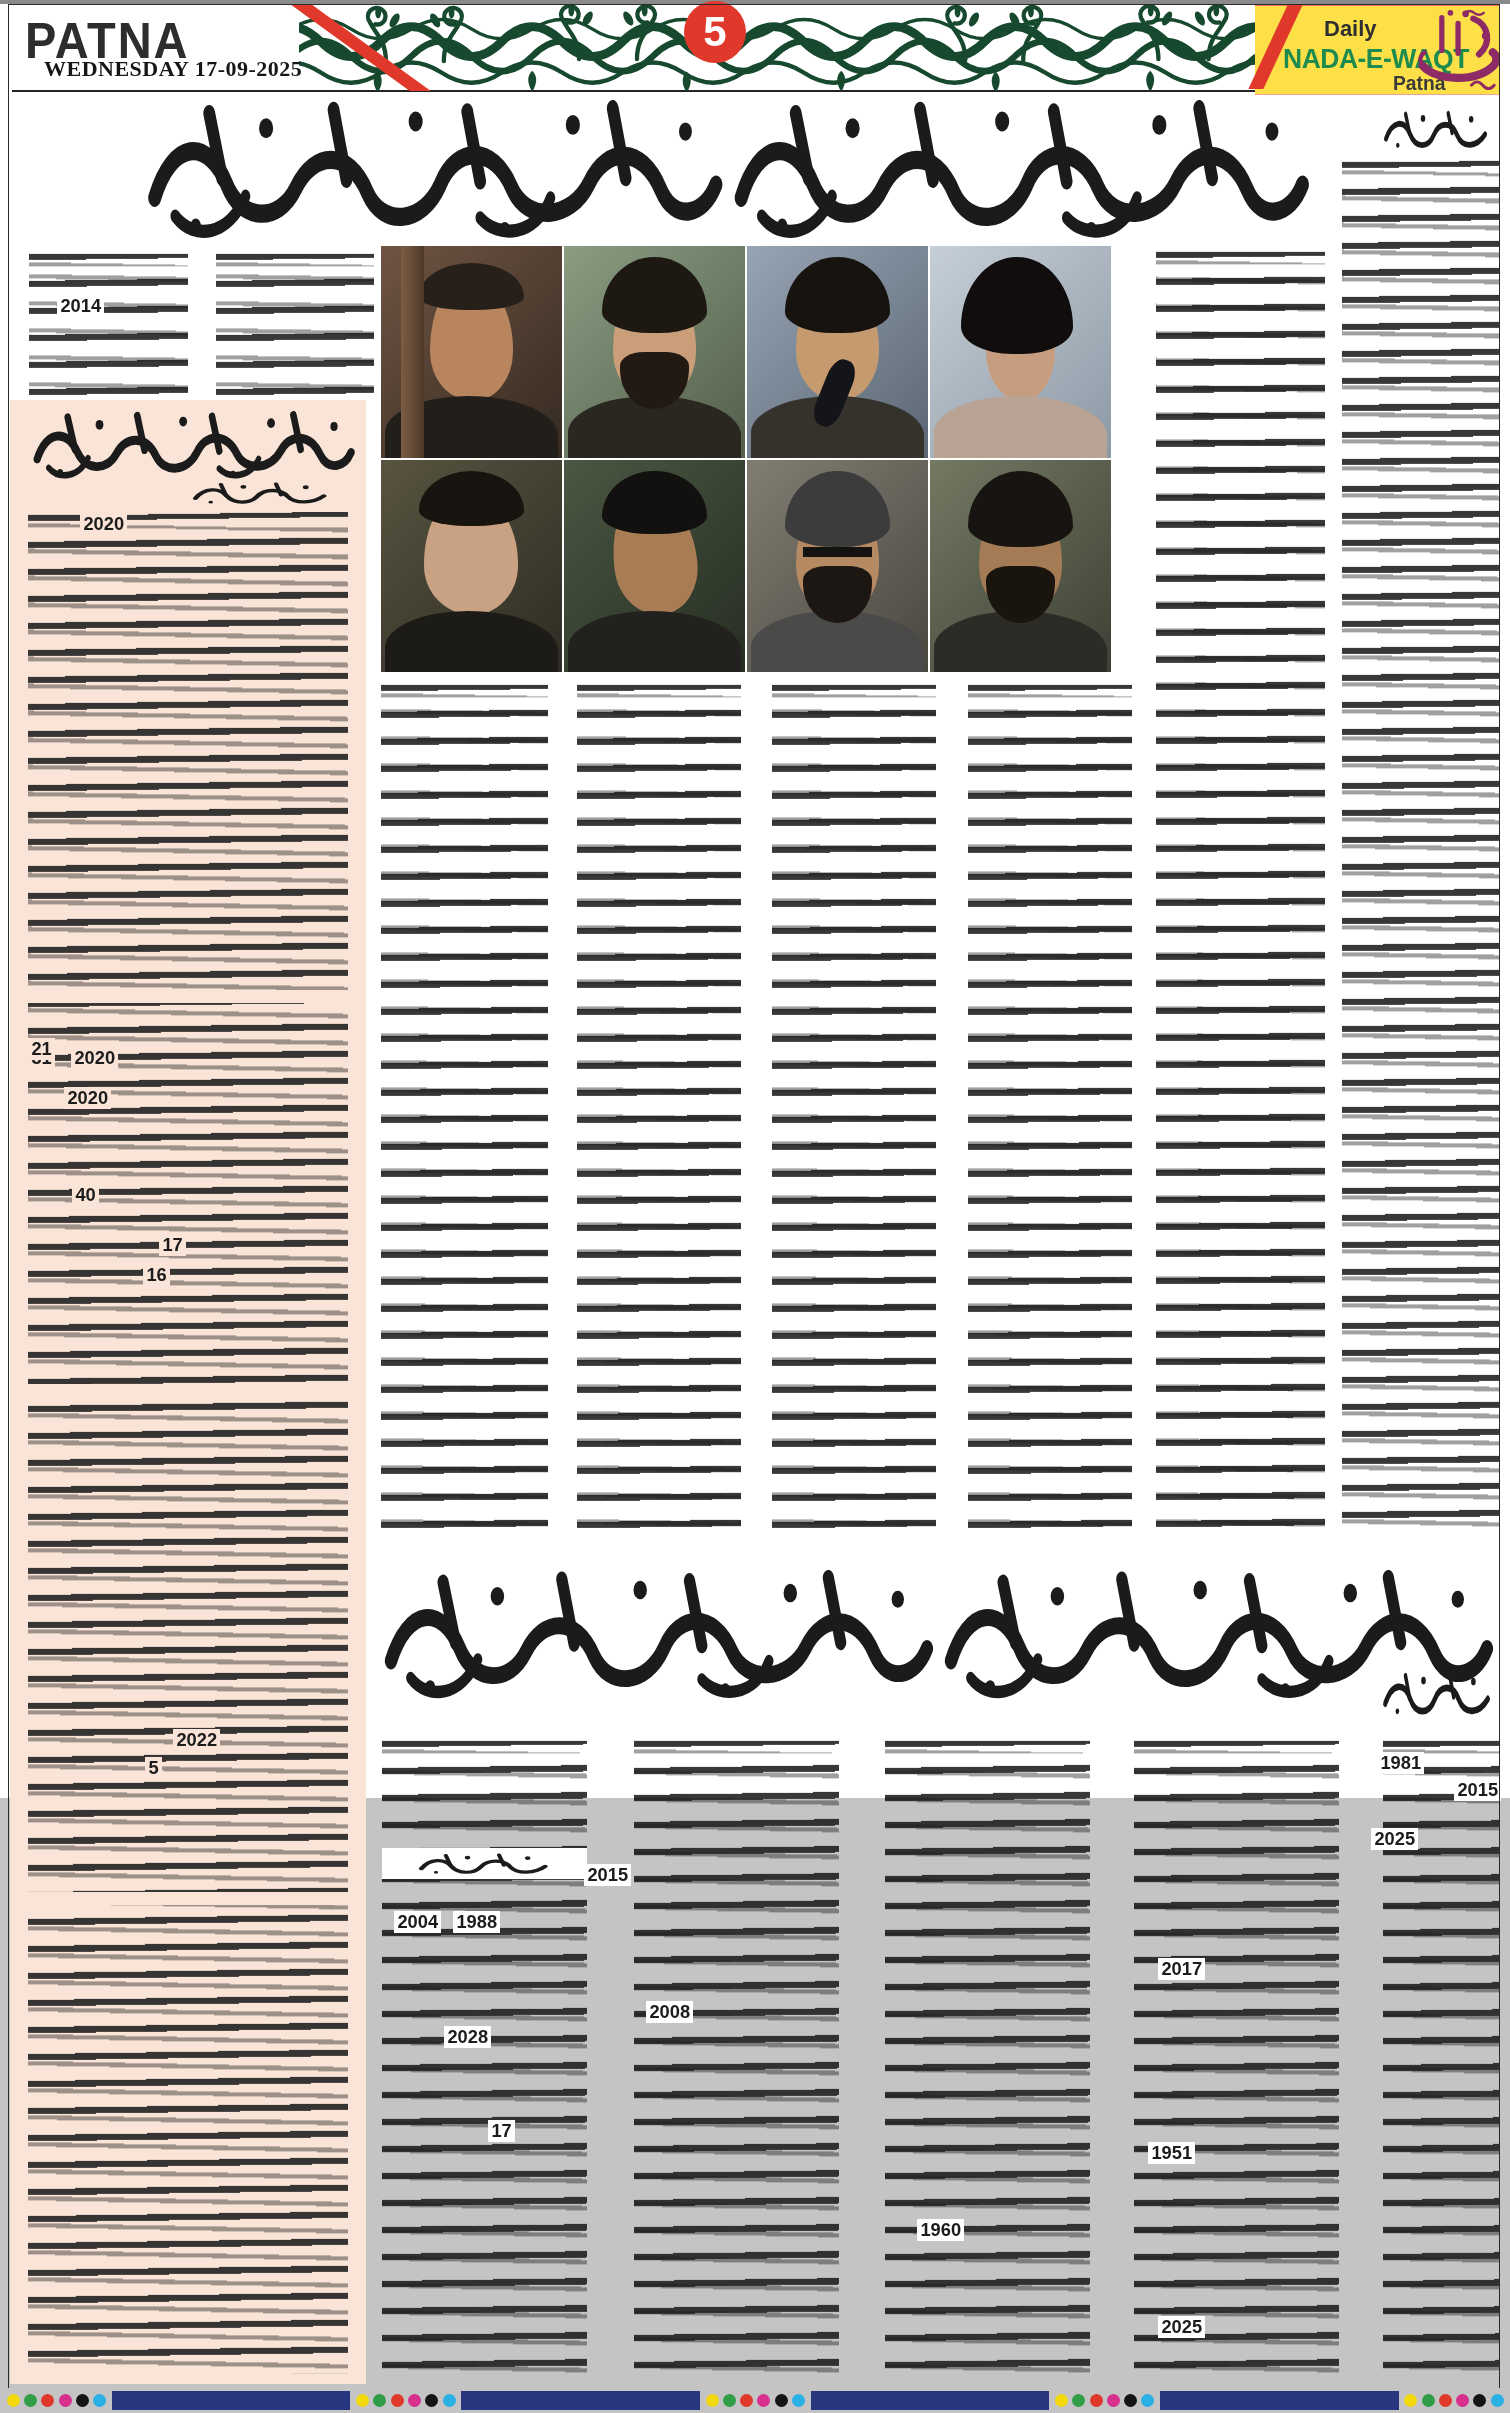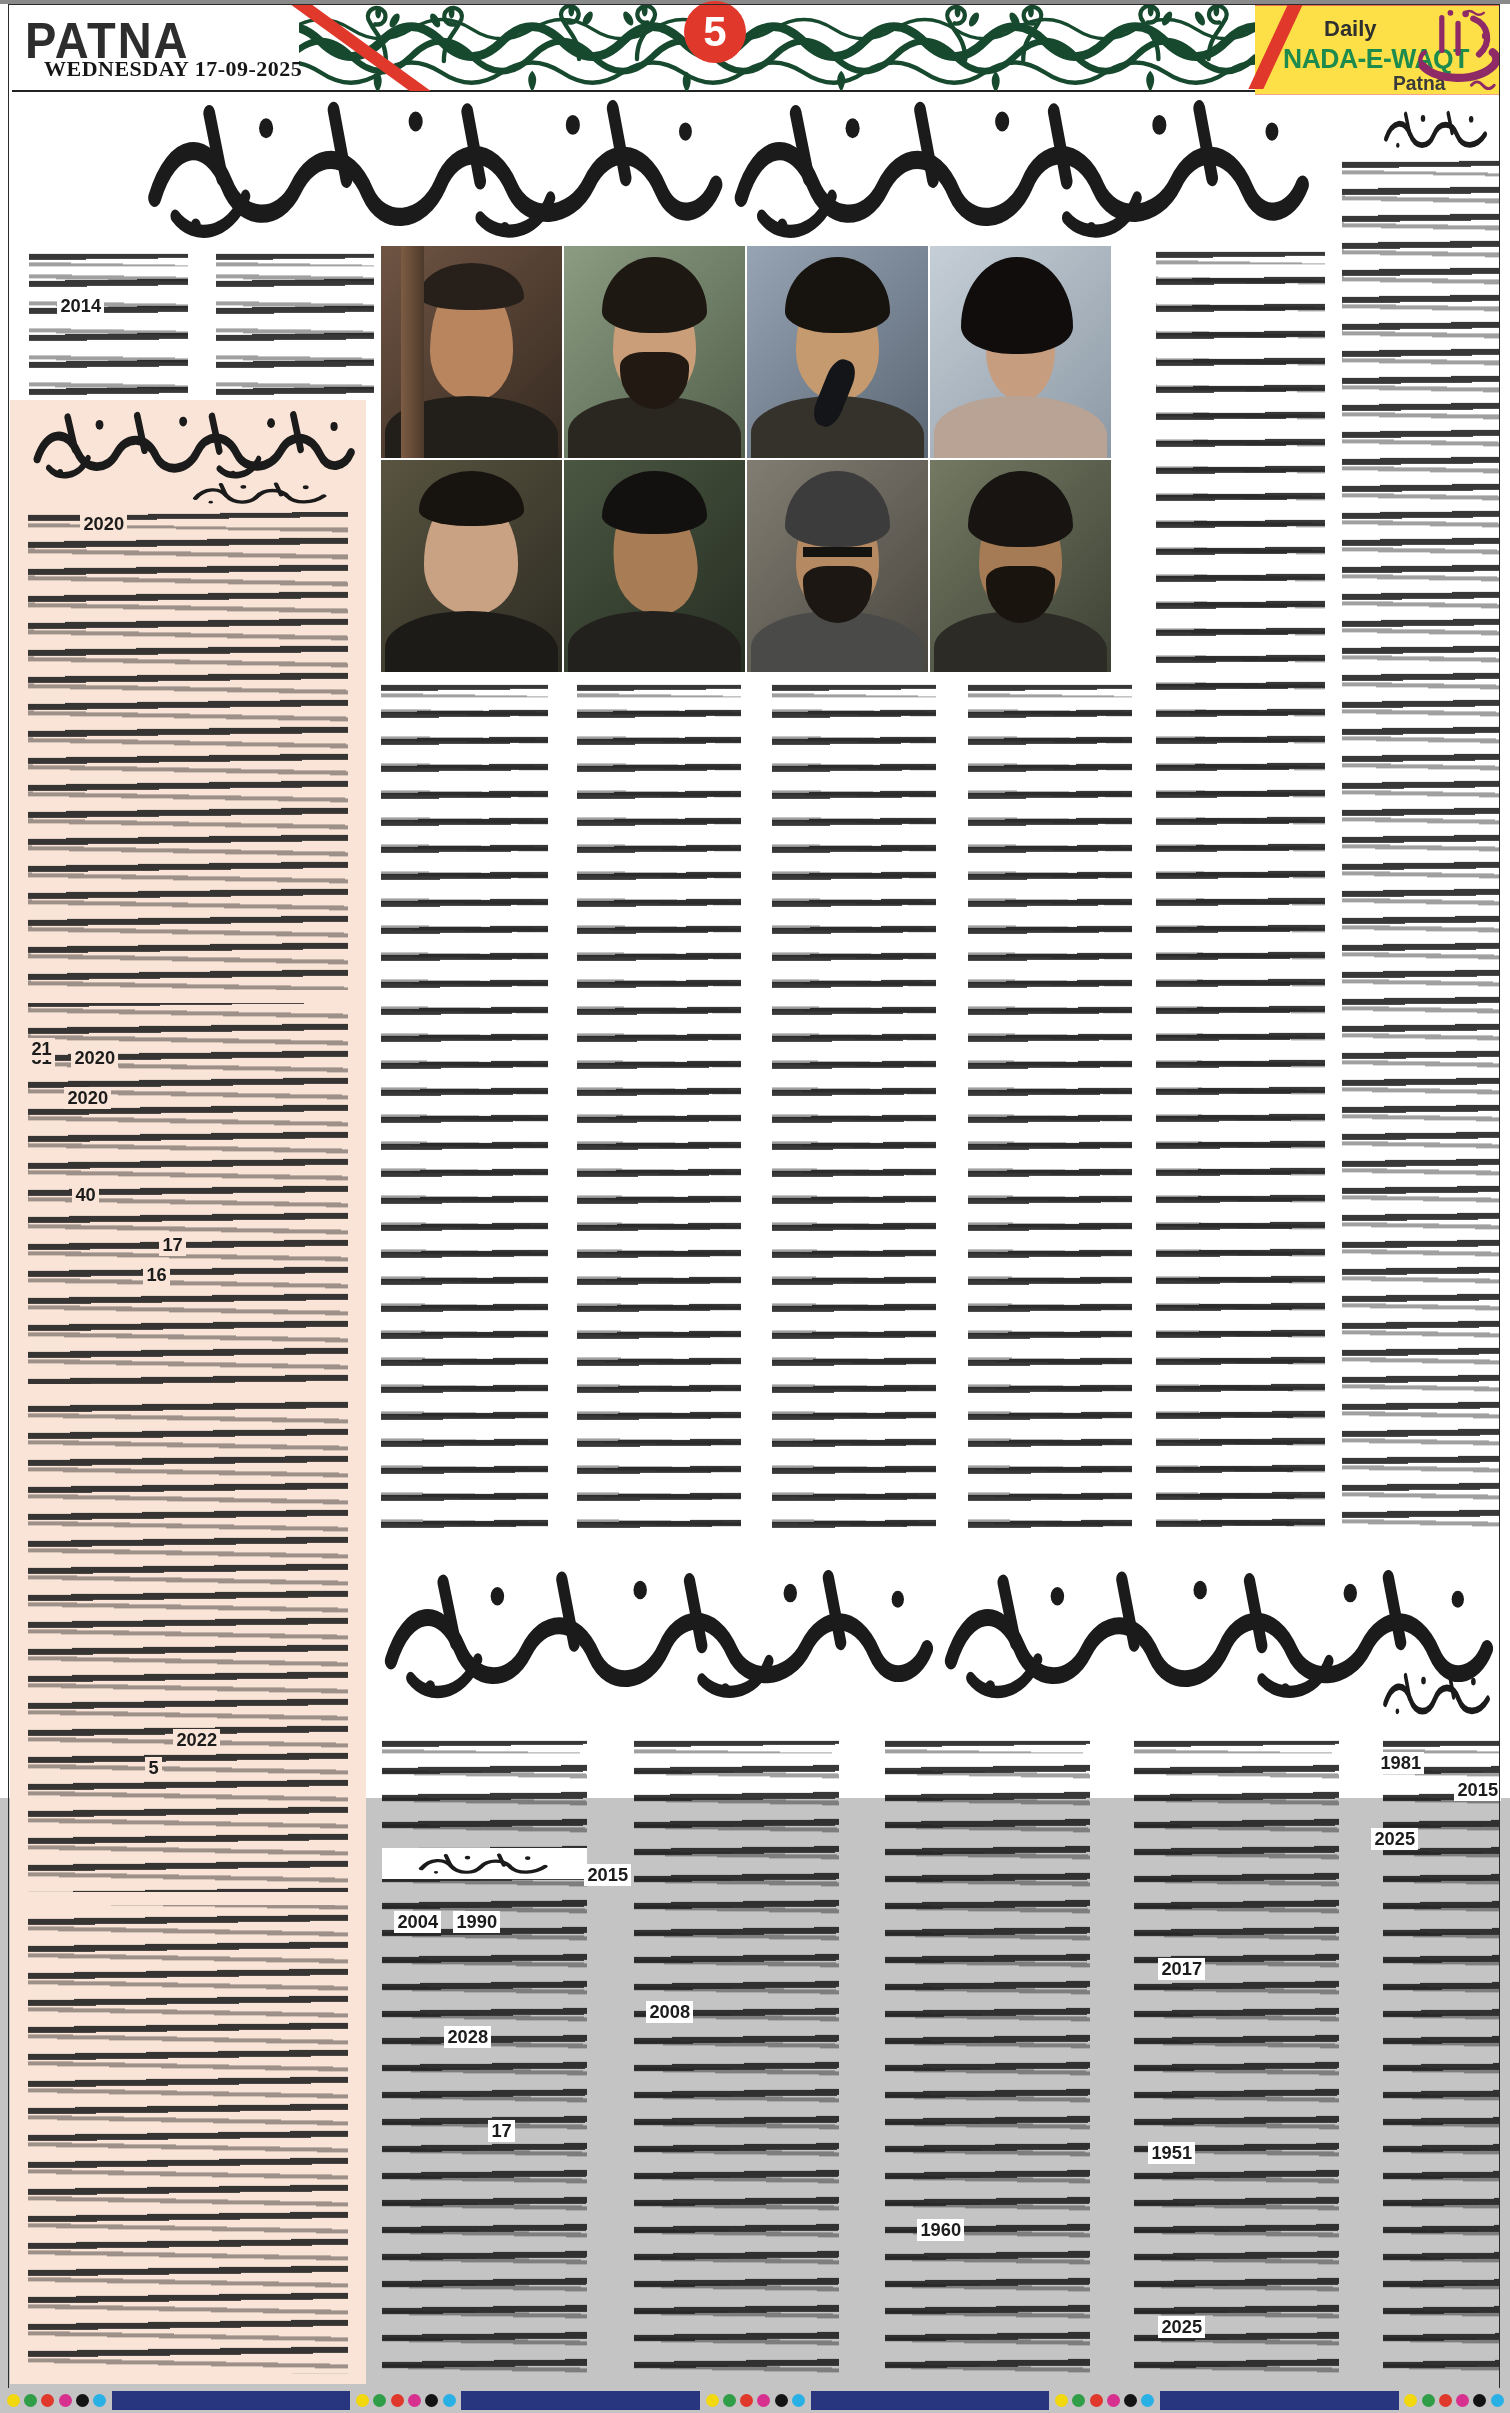--- a/index.html
+++ b/index.html
@@ -314,21 +314,21 @@
   <div class="sim" style="left:1383px;top:1738px;width:117px;height:642px"></div>
 
   <div class="wbreak" style="left:382px;top:1848px;width:205px;height:31px;z-index:2"></div>
   <div class="uart" style="left:415px;top:1853px;width:140px;height:23px;z-index:3" aria-label="امید اور خوف کے درمیان">
     <span class="sr">امید اور خوف کے درمیان</span>
     <svg viewBox="0 0 400 100" preserveAspectRatio="none">
         <use href="#nq2"></use>
       </svg>
   </div>
 
-  <div class="num" style="left:453px;top:1911px">1990</div>
+  <div class="num" style="left:453px;top:1911px">1988</div>
   <div class="num" style="left:394px;top:1911px">2004</div>
   <div class="num" style="left:488px;top:2120px">17</div>
   <div class="num" style="left:444px;top:2026px">2028</div>
   <div class="num" style="left:646px;top:2001px">2008</div>
   <div class="num" style="left:584px;top:1864px">2015</div>
   <div class="num" style="left:1158px;top:1958px">2017</div>
   <div class="num" style="left:1148px;top:2142px">1951</div>
   <div class="num" style="left:917px;top:2219px">1960</div>
   <div class="num" style="left:1377px;top:1752px">1981</div>
   <div class="num" style="left:1454px;top:1779px">2015</div>

